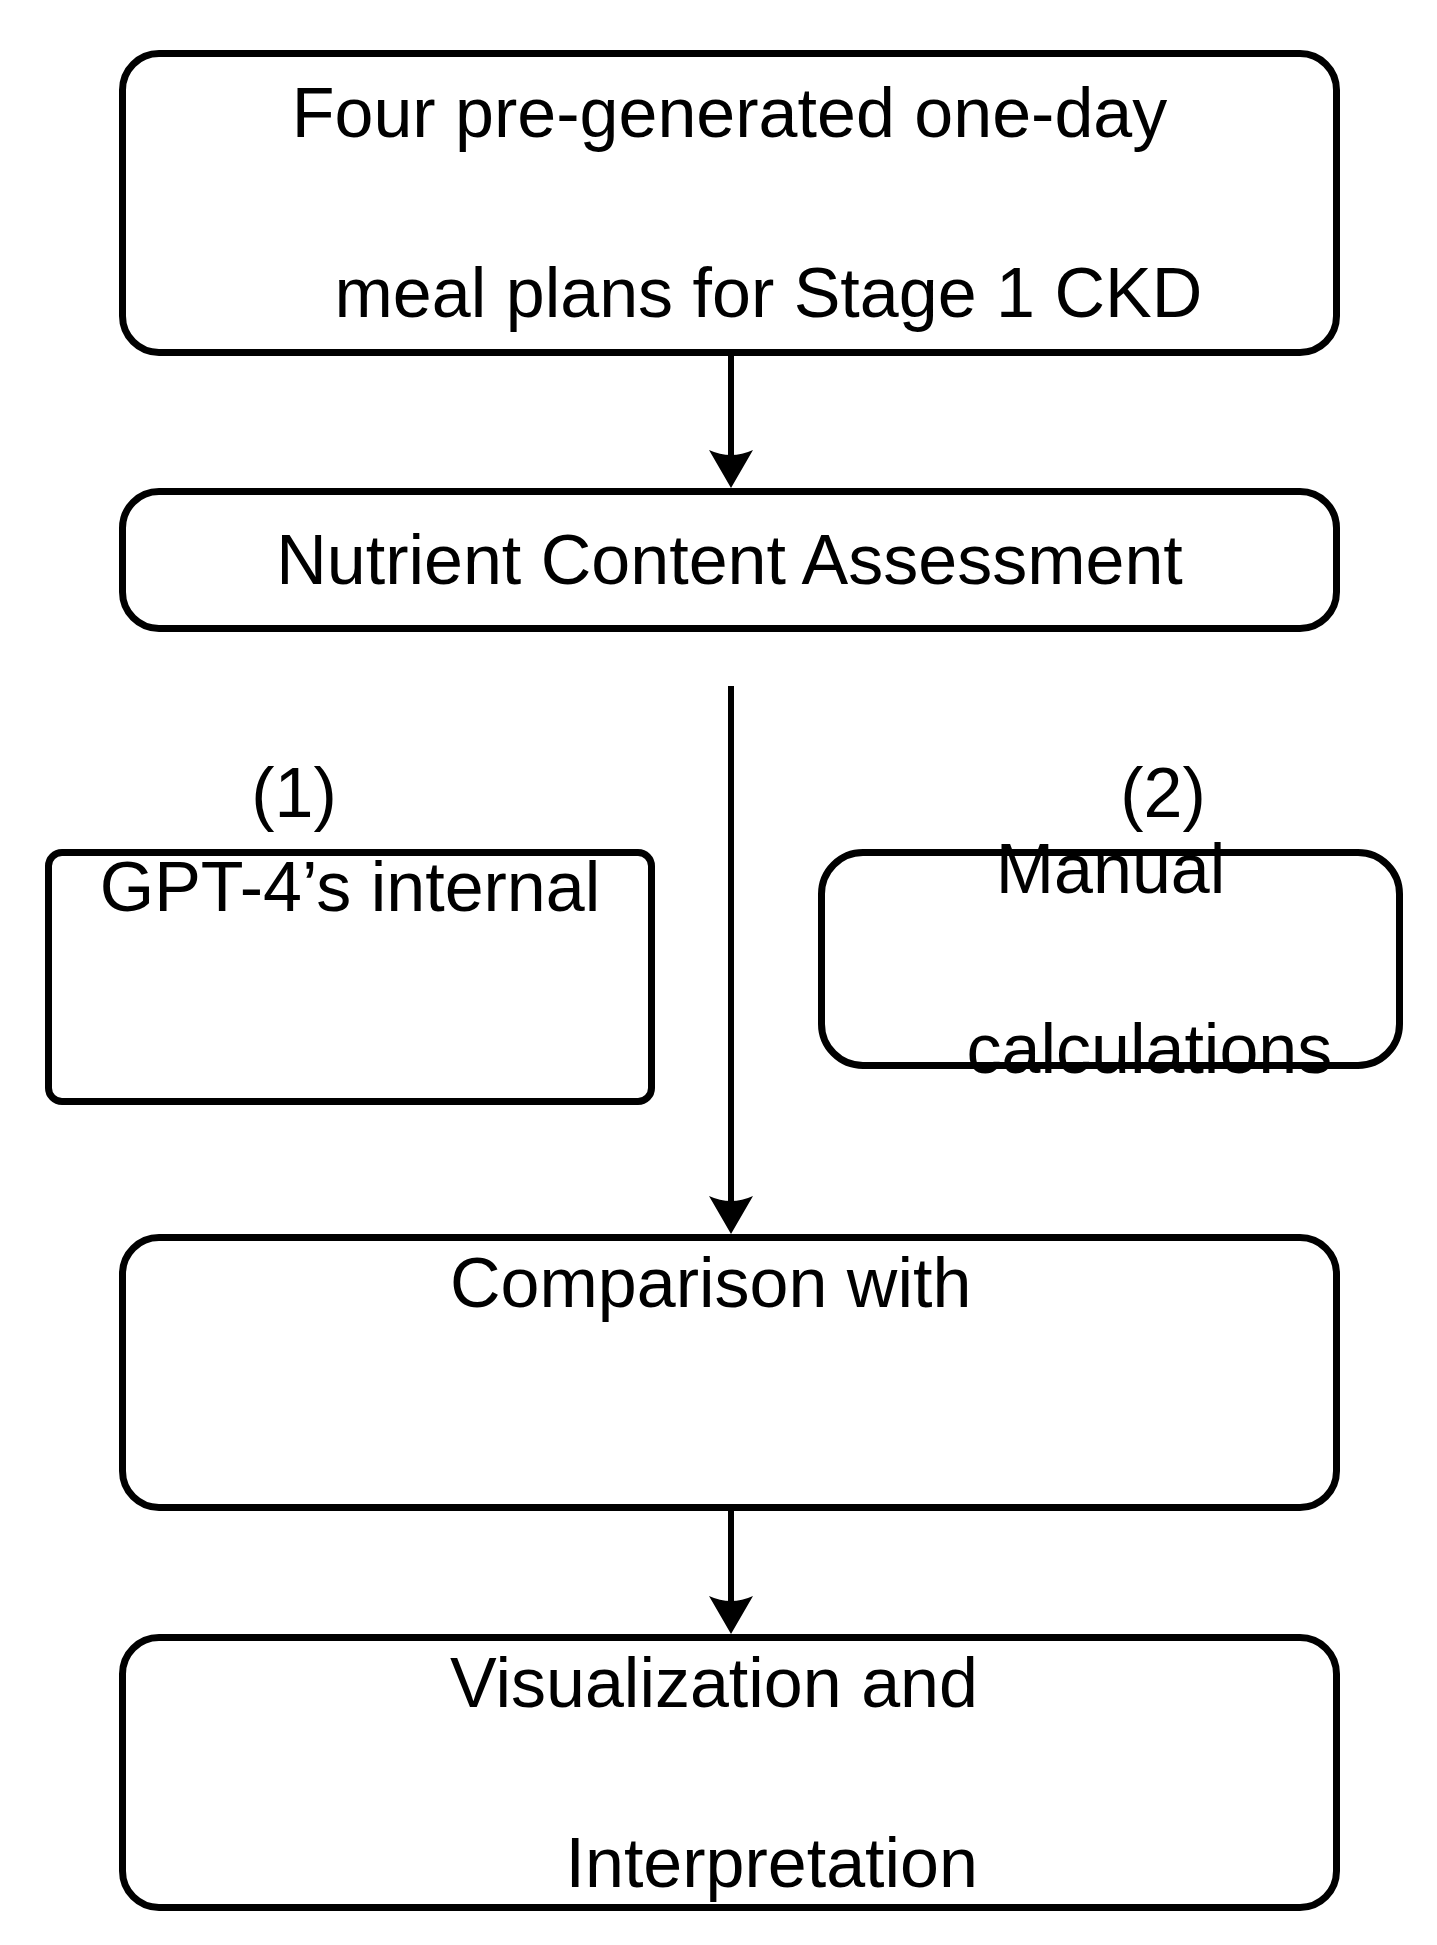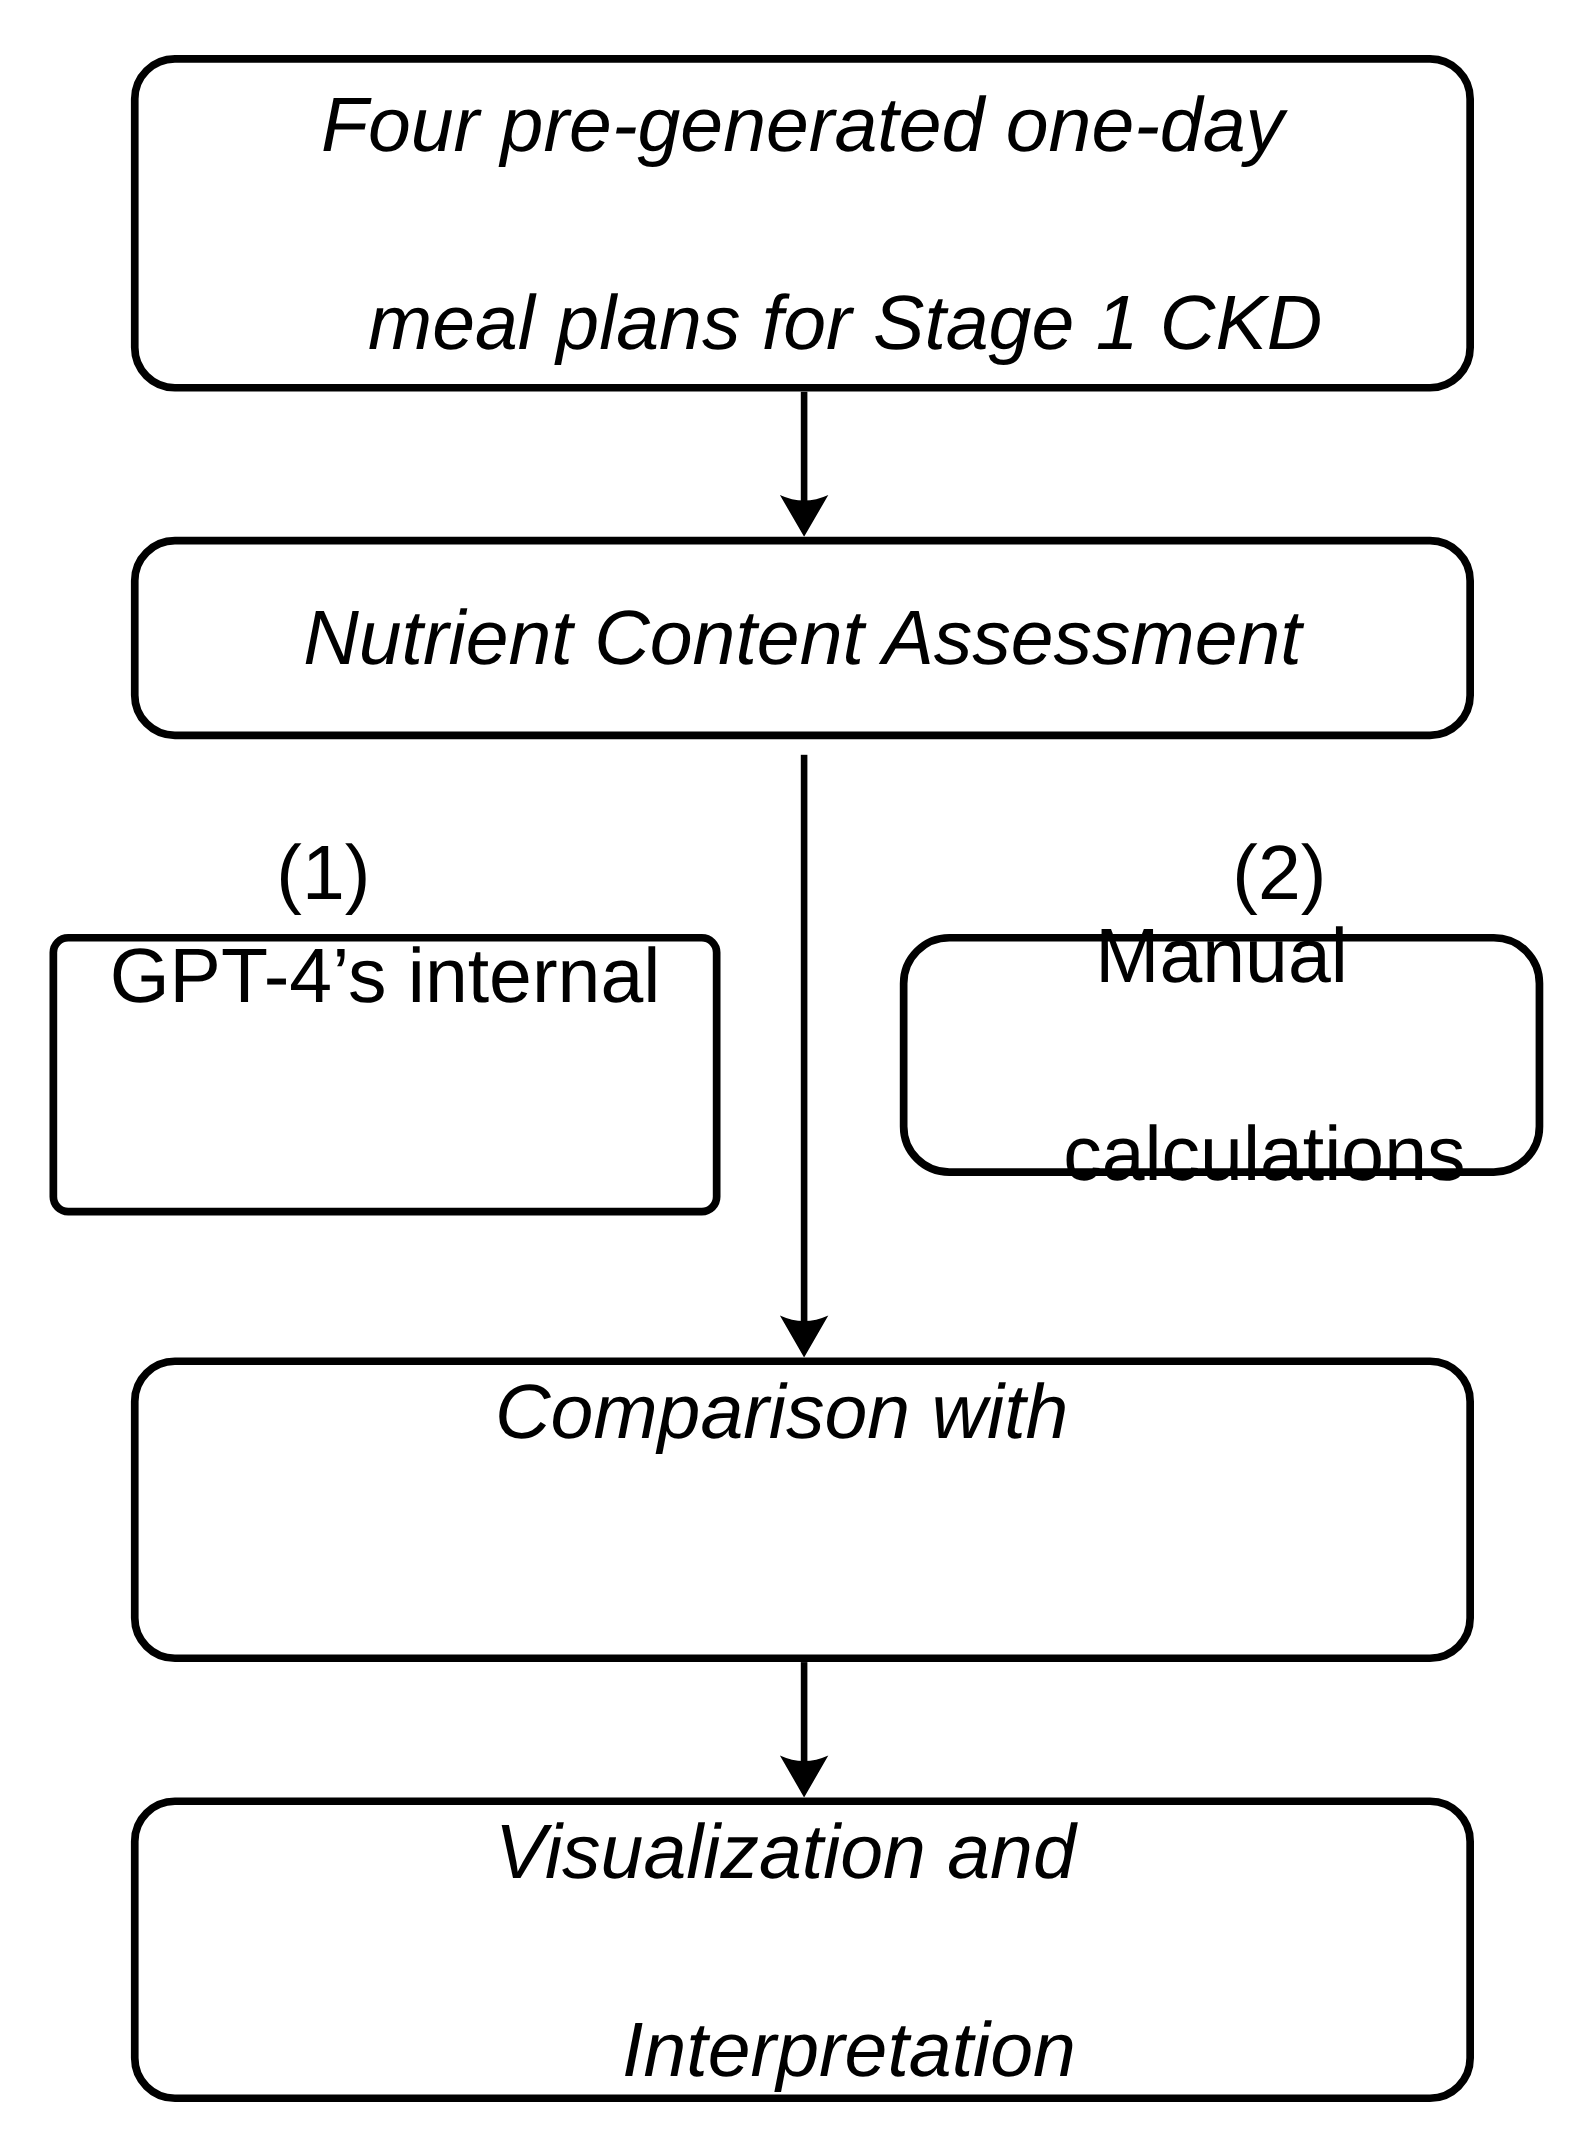--- a/index.html
+++ b/index.html
@@ -29,21 +29,20 @@
     align-items:center;
     justify-content:center;
     font-size:70px;
     line-height:90px;
     text-align:center;
   }
   .box.main{
     left:119px;
     width:1221px;
     border-radius:40px;
-    font-style:italic;
   }
   .box.side{
     border-radius:45px;
   }
   .box .text{
     white-space:pre;
   }
   
   .box.align-left .text{
     position:absolute;
@@ -60,21 +59,21 @@
     white-space:nowrap;
   }
   .arrow{
     position:absolute;
     display:block;
   }
   .arrow .shaft{ fill:var(--stroke); }
   .arrow .head{ fill:var(--stroke); }
 
   #box-meal        { top:50px;   height:306px; }
-  #box-nutrient    { top:488px;  height:184px; }
+  #box-nutrient    { top:488px;  height:144px; }
   #box-gpt4        { left:45px;  top:849px; width:610px; height:256px;border-radius:17px; }
   #box-manual      { left:818px; top:849px; width:585px; height:220px; }
   #box-comparison  { top:1234px; height:277px; }
   #box-visual      { top:1634px; height:277px; }
 
   #arrow-1{ left:701px; top:356px; }
   #arrow-2{ left:701px; top:686px; }
   #arrow-3{ left:701px; top:1511px; }
 
   #label-1{ left:294px;  top:793px; }

